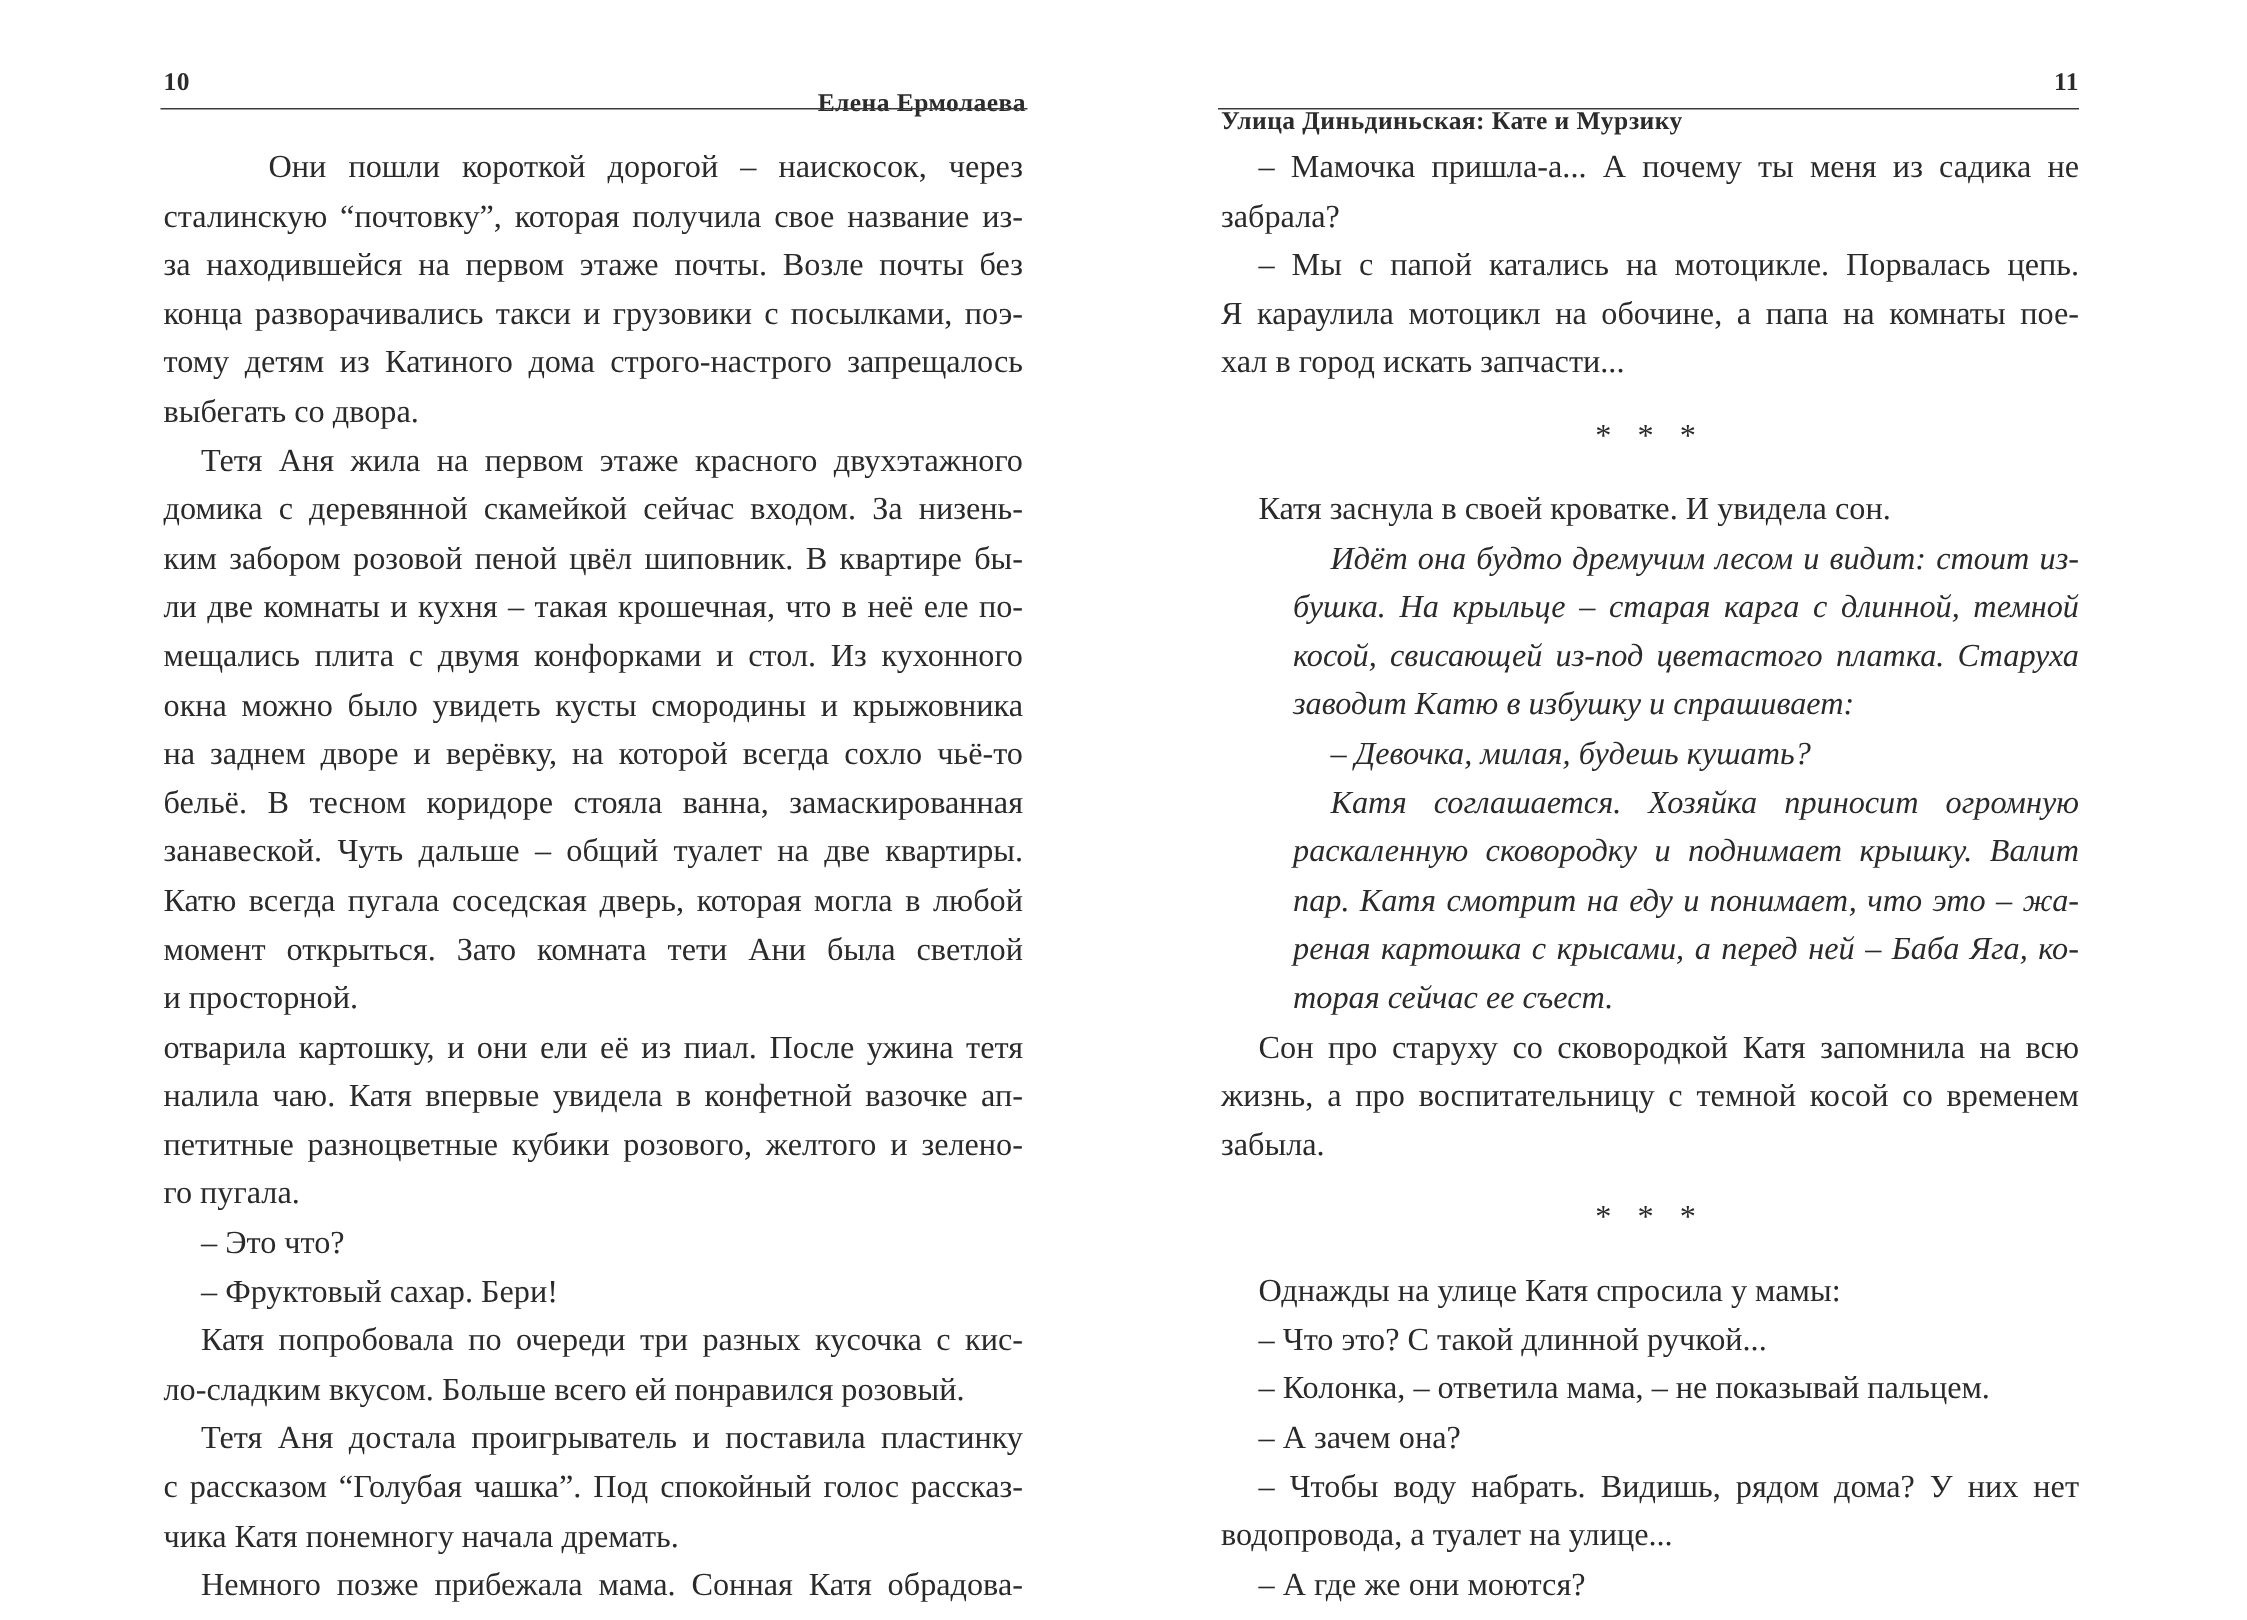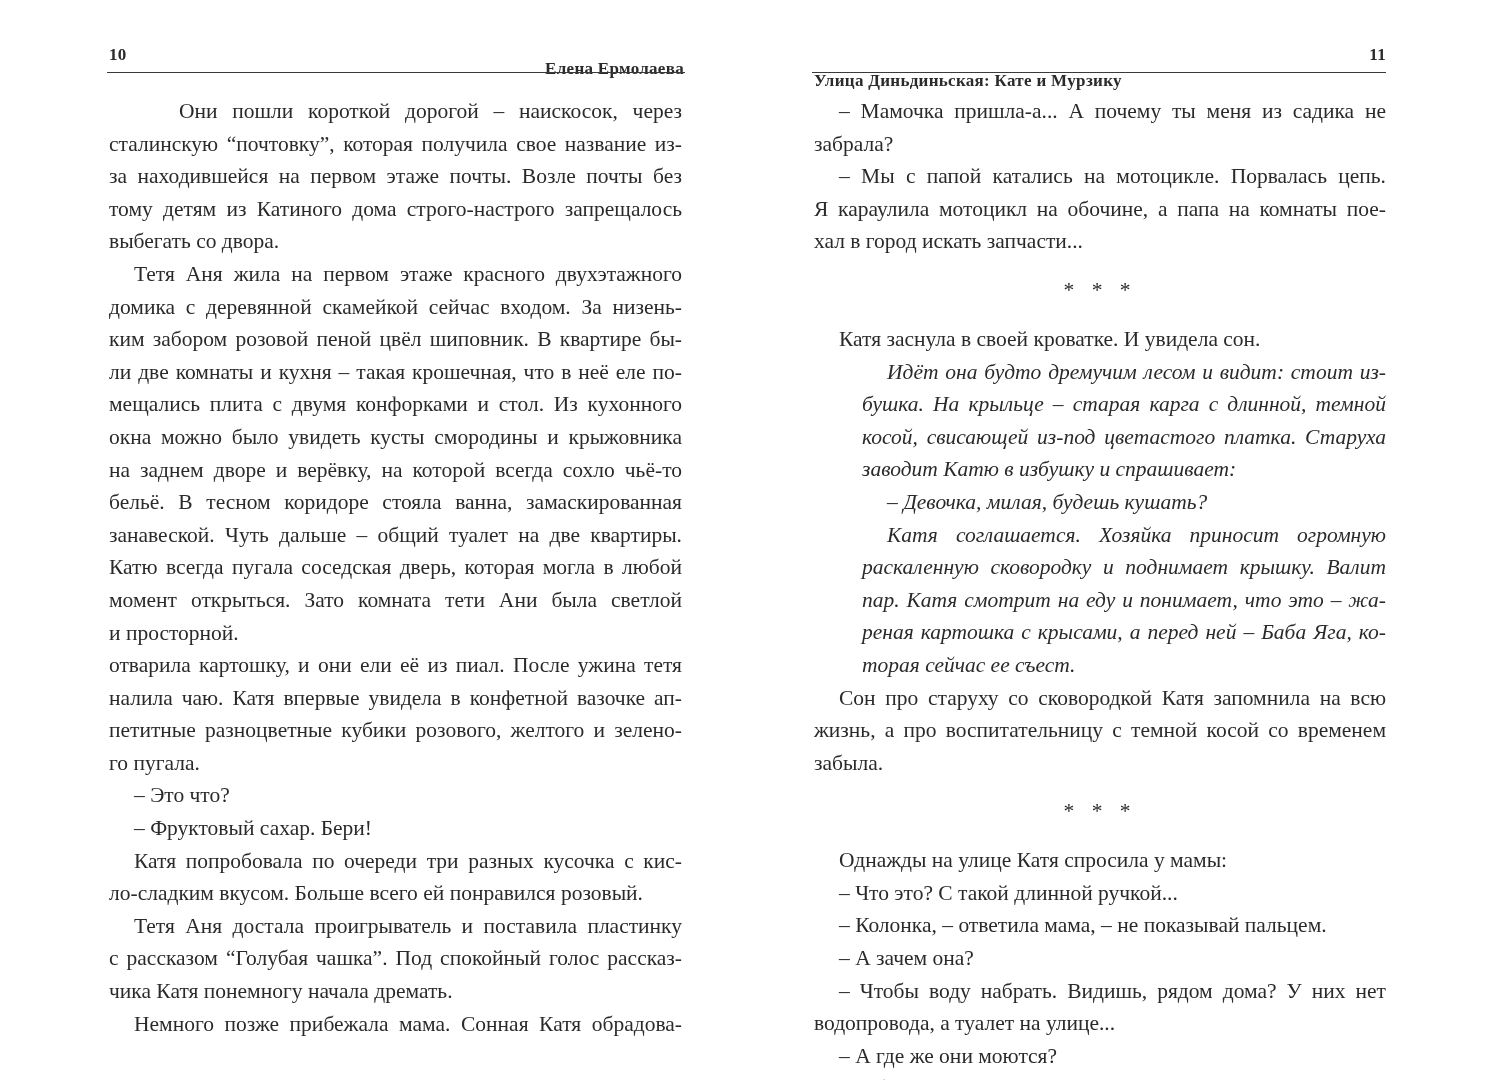--- a/index.html
+++ b/index.html
@@ -37,20 +37,21 @@
 <div class="page left">
   <div class="running-head">
     <span class="num">10</span>
     <span class="title">Елена Ермолаева</span>
   </div>
   <div class="rule"></div>
   <div class="text" id="left-text">
       <span class="line indent-big">Они пошли короткой дорогой – наискосок, через</span>
       <span class="line ">сталинскую “почтовку”, которая получила свое название из-</span>
       <span class="line ">за находившейся на первом этаже почты. Возле почты без</span>
+      <span class="line ">конца разворачивались такси и грузовики с посылками, поэ-</span>
       <span class="line ">тому детям из Катиного дома строго-настрого запрещалось</span>
       <span class="line last">выбегать со двора.</span>
       <span class="line indent">Тетя Аня жила на первом этаже красного двухэтажного</span>
       <span class="line ">домика с деревянной скамейкой сейчас входом. За низень-</span>
       <span class="line ">ким забором розовой пеной цвёл шиповник. В квартире бы-</span>
       <span class="line ">ли две комнаты и кухня – такая крошечная, что в неё еле по-</span>
       <span class="line ">мещались плита с двумя конфорками и стол. Из кухонного</span>
       <span class="line ">окна можно было увидеть кусты смородины и крыжовника</span>
       <span class="line ">на заднем дворе и верёвку, на которой всегда сохло чьё-то</span>
       <span class="line ">бельё. В тесном коридоре стояла ванна, замаскированная</span>

